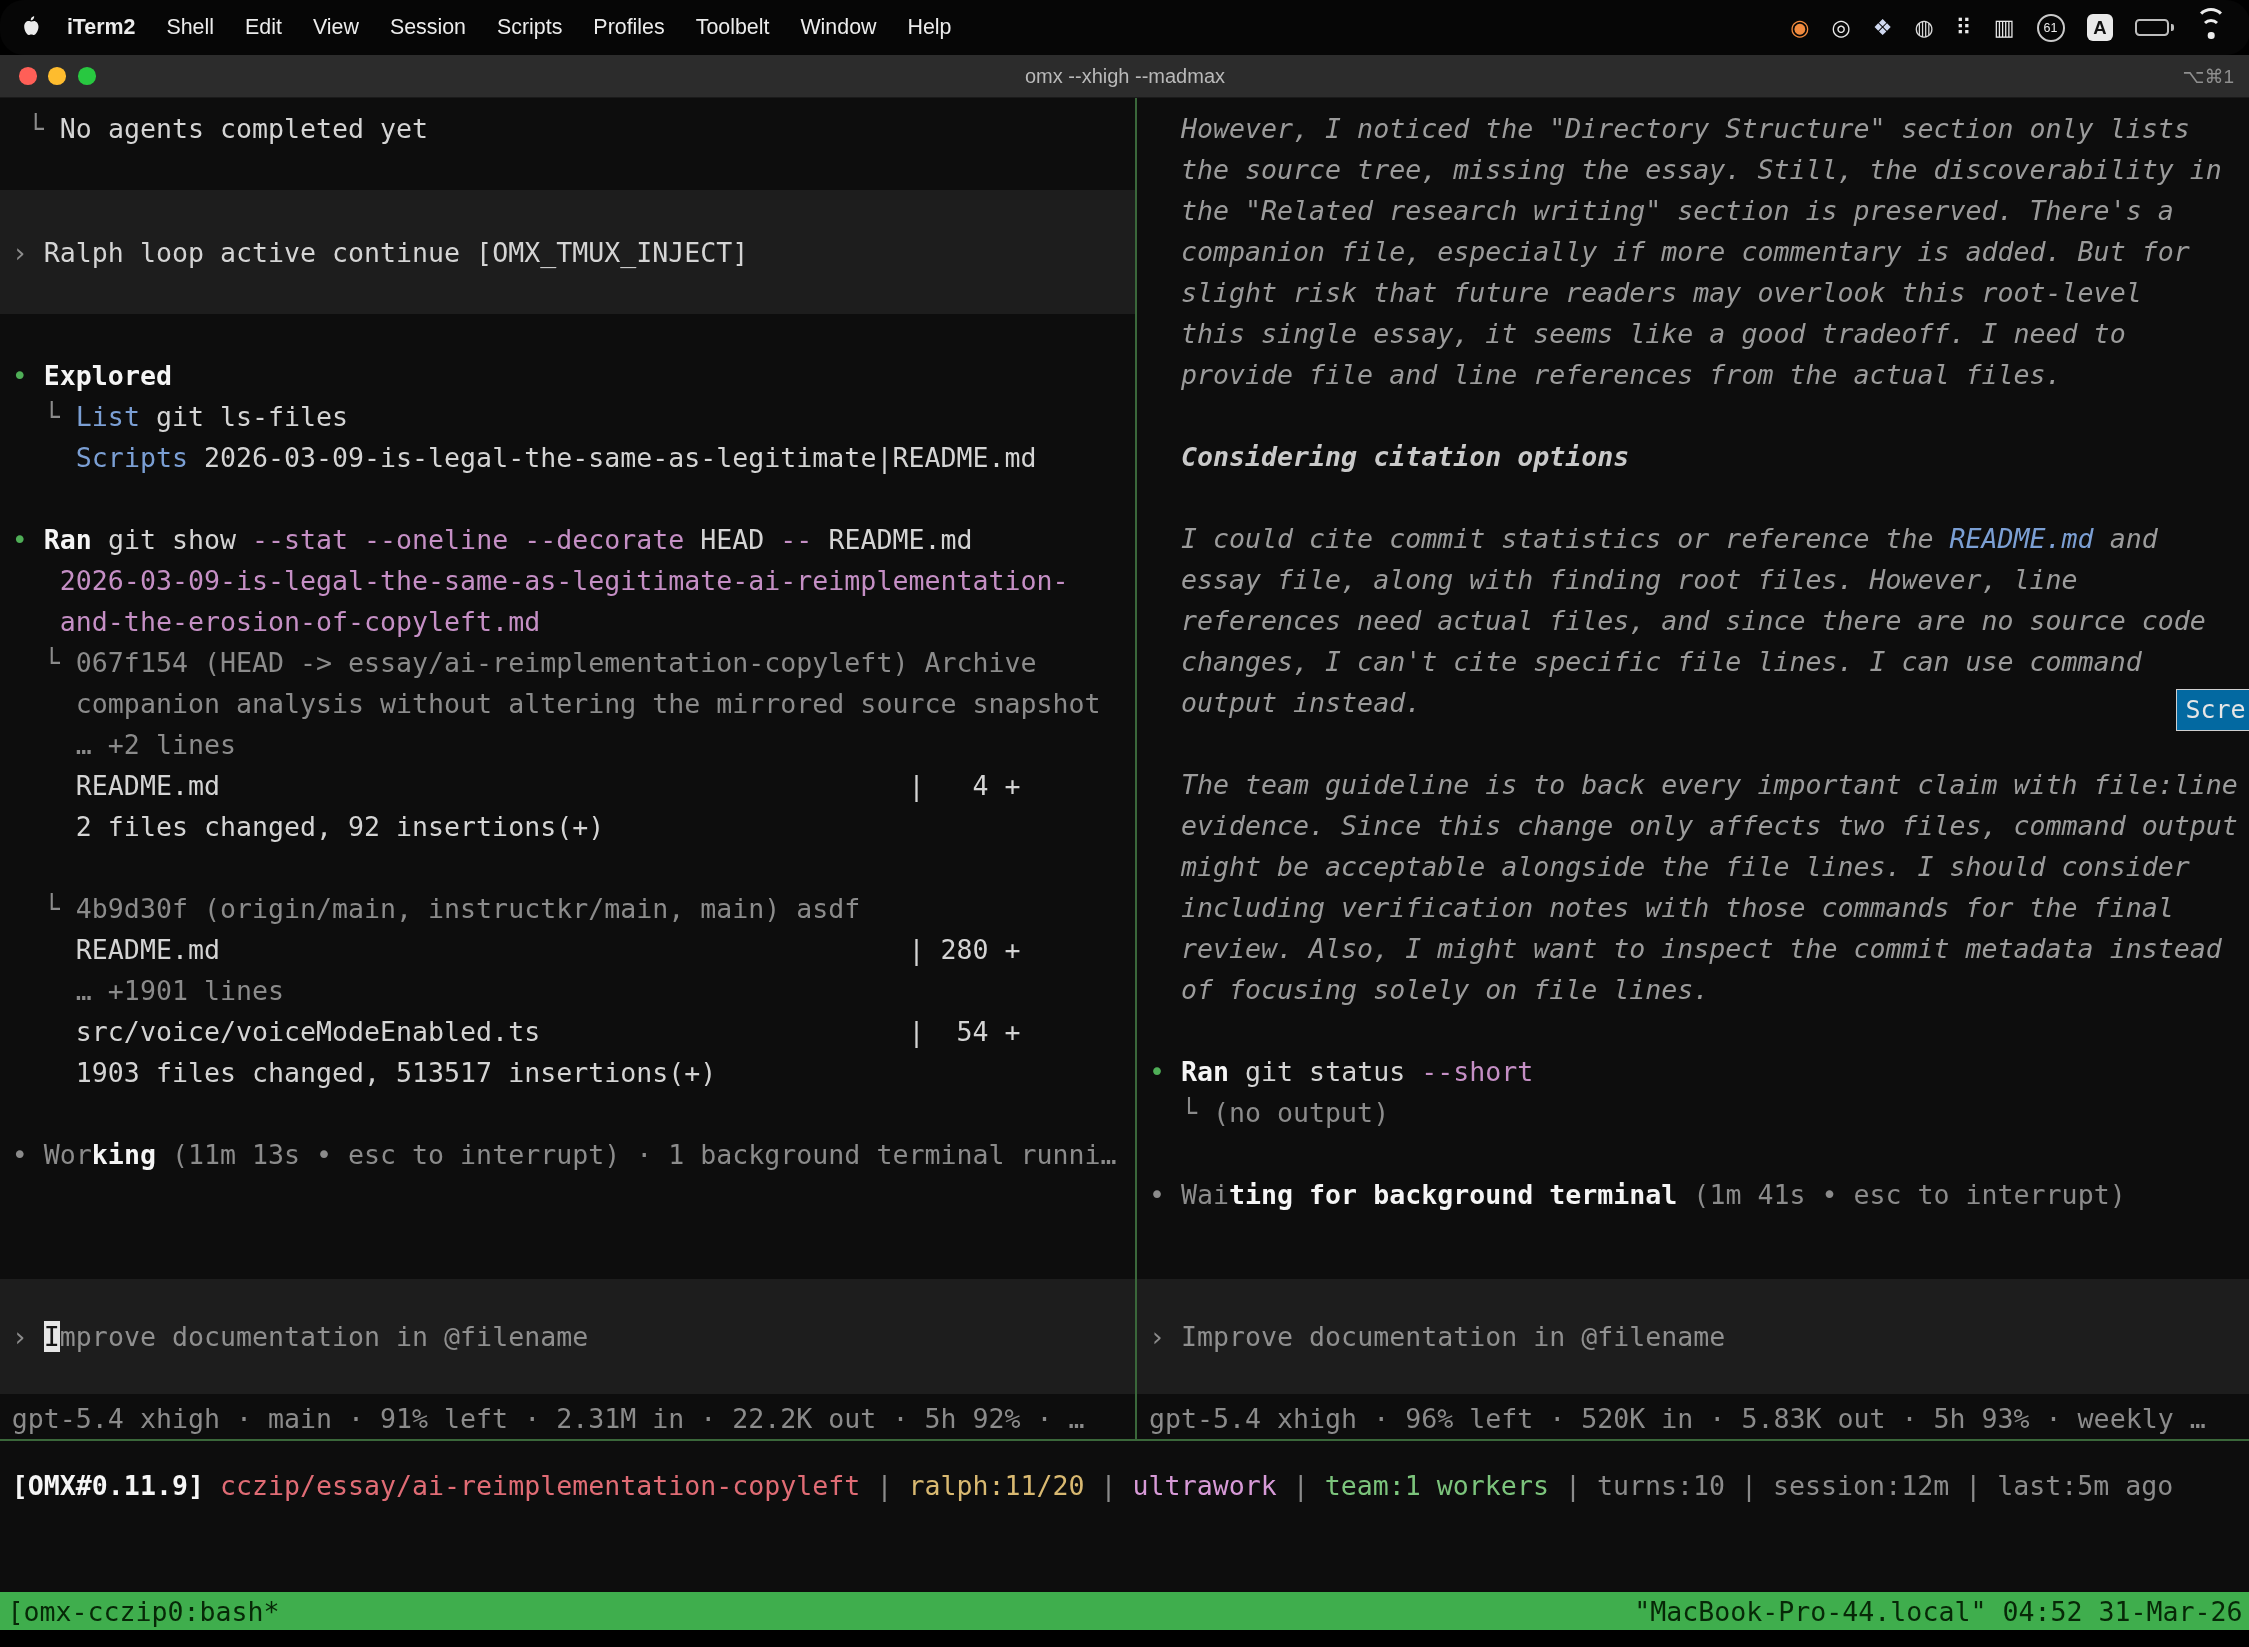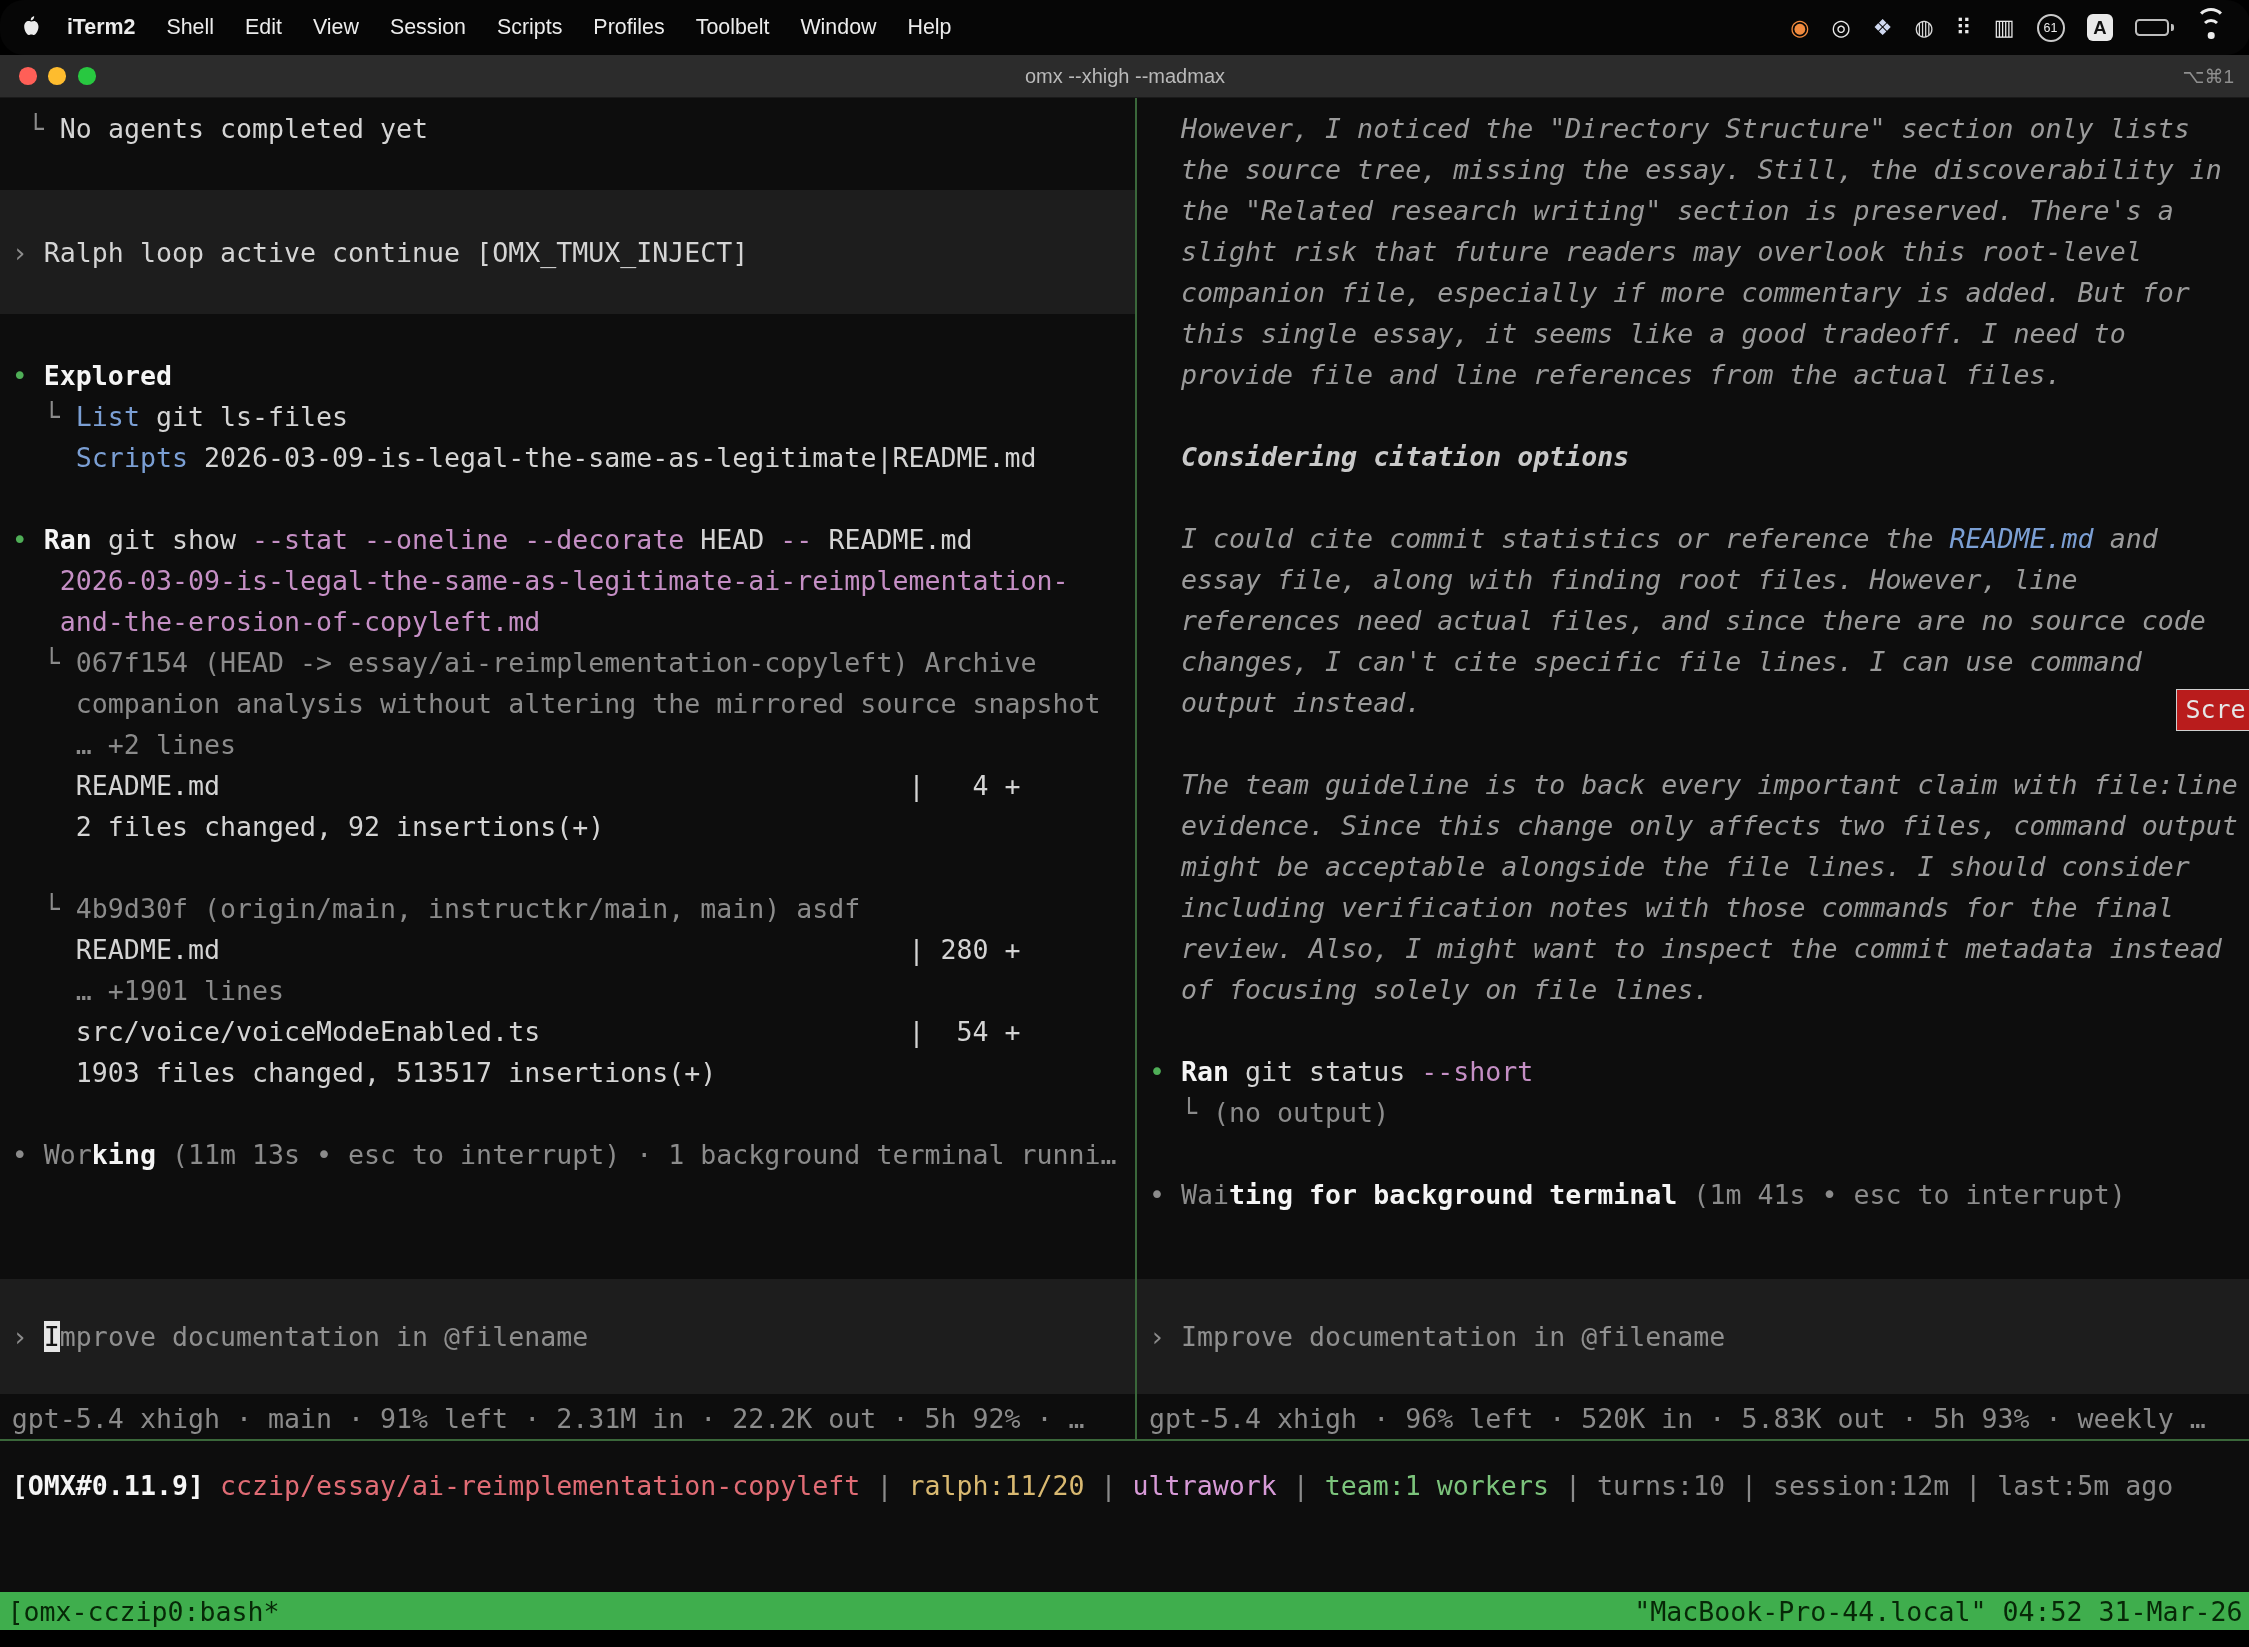--- a/index.html
+++ b/index.html
@@ -83,21 +83,21 @@
   .sg-red { color:#e06c75; }
   .sg-yellow { color:#d9b971; }
   .sg-magL { color:#d79ad7; }
   .sg-grn { color:#7cc47c; }
   .sg-ph  { color:#8f8f8f; }
   .sg-cur { background:#e6e6e6; color:#141414; }
 
   
   .edge-tooltip {
     position:absolute; right:0; top:591px; z-index:5;
-    background:#b91c1c; border:1.5px solid #cfcfcf; border-right:none;
+    background:#0369a1; border:1.5px solid #cfcfcf; border-right:none;
     color:#e6e6e6; font-size:25px; line-height:1; padding:7.4px 4.4px 7.4px 8.9px;
     white-space:nowrap;
   }
 
   
   .omx-bar { height:151px; background:#0d0d0d; padding-top:23.6px; }
 
   
   .tmux-bar {
     height:38px; background:#3fae4d; color:#072807;
@@ -196,22 +196,22 @@
     </div>
   </div>
 
   <div class="divider"></div>
 
   <div class="pane right">
     <div id="right-rows">
         <div class="tline"><span class="sg-it">  However, I noticed the "Directory Structure" section only lists</span></div>
         <div class="tline"><span class="sg-it">  the source tree, missing the essay. Still, the discoverability in</span></div>
         <div class="tline"><span class="sg-it">  the "Related research writing" section is preserved. There's a</span></div>
+        <div class="tline"><span class="sg-it">  companion file, especially if more commentary is added. But for</span></div>
         <div class="tline"><span class="sg-it">  slight risk that future readers may overlook this root-level</span></div>
-        <div class="tline"><span class="sg-it">  companion file, especially if more commentary is added. But for</span></div>
         <div class="tline"><span class="sg-it">  this single essay, it seems like a good tradeoff. I need to</span></div>
         <div class="tline"><span class="sg-it">  provide file and line references from the actual files.</span></div>
         <div class="tline"></div>
         <div class="tline"><span class="sg-itb">  Considering citation options</span></div>
         <div class="tline"></div>
         <div class="tline"><span class="sg-it">  I could cite commit statistics or reference the </span><span class="sg-itlink">README.md</span><span class="sg-it"> and</span></div>
         <div class="tline"><span class="sg-it">  essay file, along with finding root files. However, line</span></div>
         <div class="tline"><span class="sg-it">  references need actual files, and since there are no source code</span></div>
         <div class="tline"><span class="sg-it">  changes, I can't cite specific file lines. I can use command</span></div>
         <div class="tline"><span class="sg-it">  output instead.</span></div>

